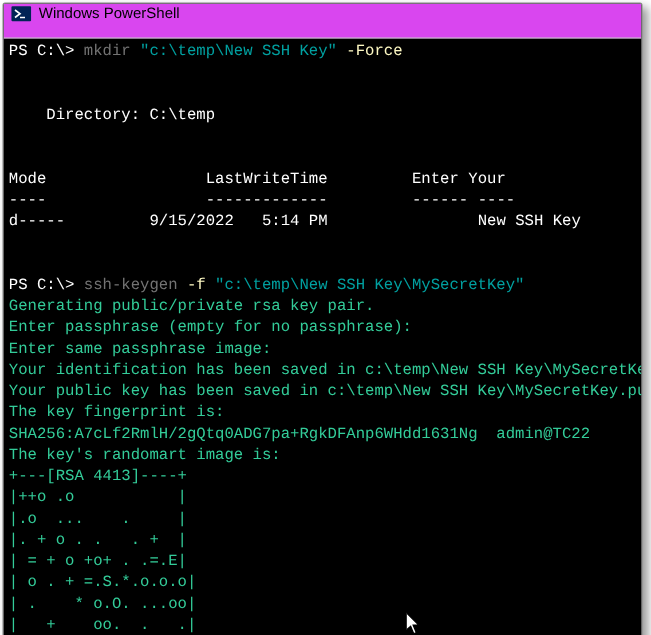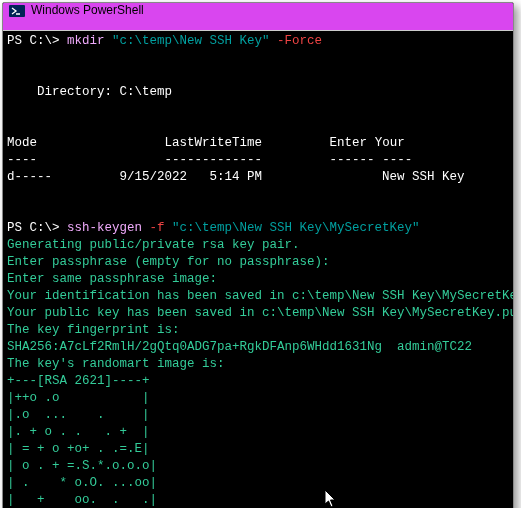--- a/index.html
+++ b/index.html
@@ -42,23 +42,23 @@
   }
   .terminal {
     background: #000;
     color: #fff;
     padding: 2px 4px 20px 4px;
     line-height: 17px;
     white-space: pre;
     font-family: Consolas, "Courier New", monospace;
     min-height: 470px;
   }
-  .yellow { color: #f0abfc; }
+  .yellow { color: #737373; }
   .cyan   { color: #00a0a0; }
-  .gray   { color: #ef4444; font-family: Liberation Mono, monospace; }
+  .gray   { color: #fef9c3; font-family: Liberation Mono, monospace; }
   .green  { color: #33cc99; }
   .mouse-cursor {
     position: absolute;
     left: 325px;
     top: 490px;
     width: 12px;
     height: 18px;
     pointer-events: none;
   }
 </style>
@@ -90,21 +90,21 @@
 
 <span>PS C:\&gt; </span><span class="yellow">ssh-keygen</span><span class="gray"> -f </span><span class="cyan">"c:\temp\New SSH Key\MySecretKey"</span>
 <span class="green">Generating public/private rsa key pair.</span>
 <span class="green">Enter passphrase (empty for no passphrase):</span>
 <span class="green">Enter same passphrase image:</span>
 <span class="green">Your identification has been saved in c:\temp\New SSH Key\MySecretKey.</span>
 <span class="green">Your public key has been saved in c:\temp\New SSH Key\MySecretKey.pub.</span>
 <span class="green">The key fingerprint is:</span>
 <span class="green">SHA256:A7cLf2RmlH/2gQtq0ADG7pa+RgkDFAnp6WHdd1631Ng  admin@TC22</span>
 <span class="green">The key's randomart image is:</span>
-<span class="green">+---[RSA 2621]----+</span>
+<span class="green">+---[RSA 4413]----+</span>
 <span class="green">|++o .o           |</span>
 <span class="green">|.o  ...    .     |</span>
 <span class="green">|. + o . .   . +  |</span>
 <span class="green">| = + o +o+ . .=.E|</span>
 <span class="green">| o . + =.S.*.o.o.o|</span>
 <span class="green">| .    * o.O. ...oo|</span>
 <span class="green">|   +    oo.  .   .|</span>
 
 
 

